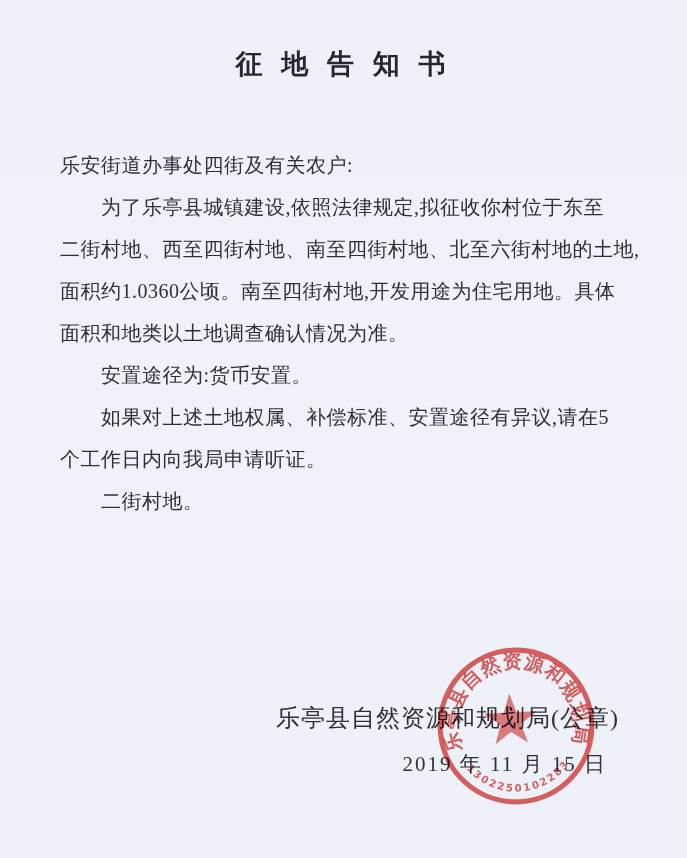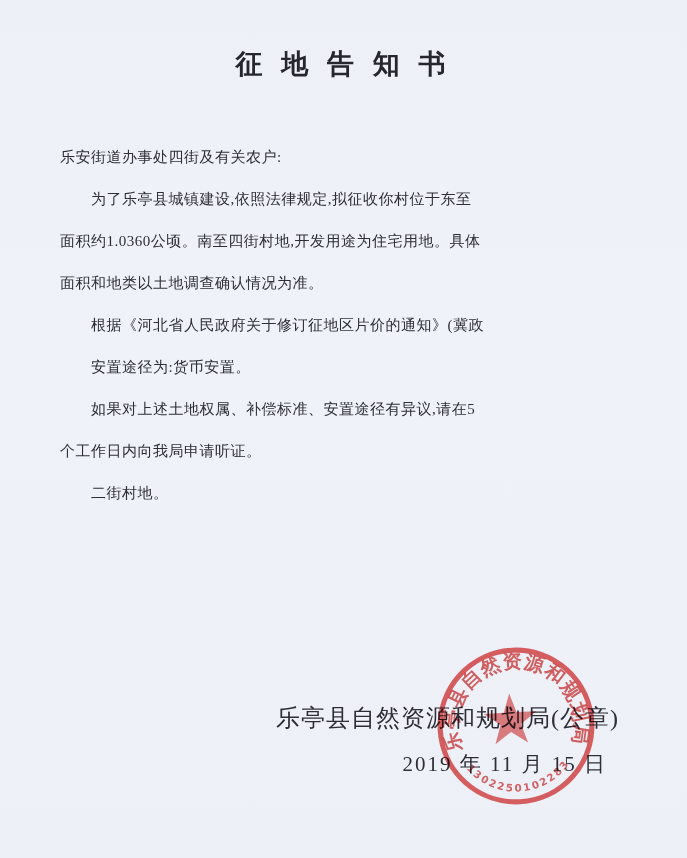--- a/index.html
+++ b/index.html
@@ -26,24 +26,24 @@
     text-align: center;
     font-size: 27px;
     font-weight: bold;
     letter-spacing: 6px;
     white-space: pre;
     color: #26272e;
   }
 
   .doc-body {
     position: absolute;
-    top: 136px;
+    top: 144px;
     left: 60px;
     width: 572px;
-    font-size: 15px;
+    font-size: 20px;
     line-height: 42px;
   }
   .doc-body .line {
     white-space: pre;
     letter-spacing: 0.5px;
   }
 
   .sig-line {
     position: absolute;
     top: 702px;
@@ -77,23 +77,23 @@
 </head>
 <body>
 
 <div class="page">
 
   <div class="doc-title">征 地 告 知 书</div>
 
   <div class="doc-body">
       <div class="line">乐安街道办事处四街及有关农户:</div>
       <div class="line">　　为了乐亭县城镇建设,依照法律规定,拟征收你村位于东至</div>
+      <div class="line">二街村地、西至四街村地、南至四街村地、北至六街村地的土地,</div>
       <div class="line">面积约1.0360公顷。南至四街村地,开发用途为住宅用地。具体</div>
       <div class="line">面积和地类以土地调查确认情况为准。</div>
-      <div class="line">　　根据《河北省人民政府关于修订征地区片价的通知》(冀政</div>
       <div class="line">　　安置途径为:货币安置。</div>
       <div class="line">　　如果对上述土地权属、补偿标准、安置途径有异议,请在5</div>
       <div class="line">个工作日内向我局申请听证。</div>
       <div class="line">　　二街村地。</div>
     </div>
 
   <div class="sig-line">乐亭县自然资源和规划局(公章)</div>
 
   <div class="date-line">2019 年 11 月 15 日</div>
 

